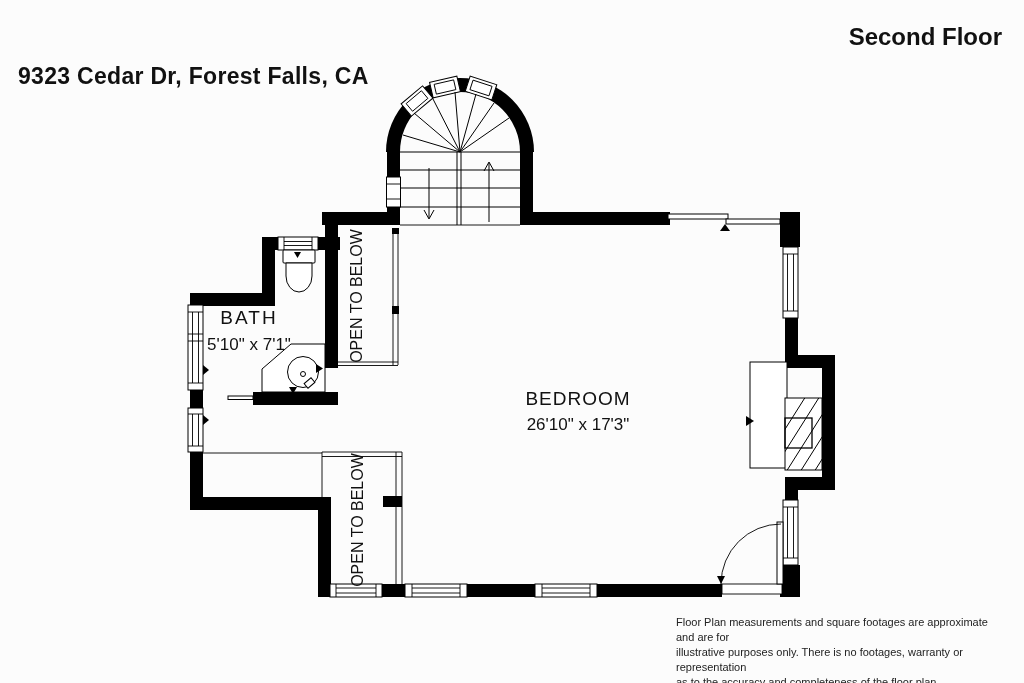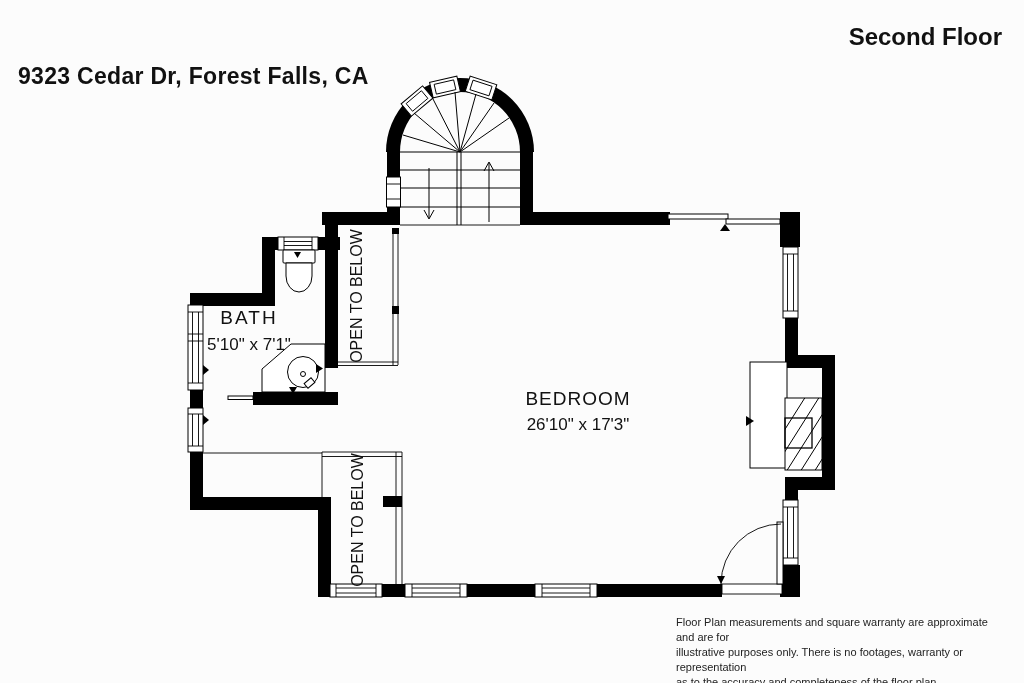--- a/index.html
+++ b/index.html
@@ -275,16 +275,16 @@
   <text x="249" y="350" font-size="17" text-anchor="middle" fill="#111">5'10" x 7'1"</text>
 
   <text x="578" y="405" font-size="19" letter-spacing="1" text-anchor="middle" fill="#111">BEDROOM</text>
   <text x="578" y="430" font-size="17" text-anchor="middle" fill="#111">26'10" x 17'3"</text>
 
   <text x="362" y="296" font-size="16" text-anchor="middle" fill="#111" transform="rotate(-90 362 296)">OPEN TO BELOW</text>
   <text x="363" y="520" font-size="16" text-anchor="middle" fill="#111" transform="rotate(-90 363 520)">OPEN TO BELOW</text>
 </svg>
 
 <div class="disclaimer">
-  <div>Floor Plan measurements and square warranty are approximate and are for</div>
+  <div>Floor Plan measurements and square footages are approximate and are for</div>
   <div>illustrative purposes only. There is no footages, warranty or representation</div>
   <div>as to the accuracy and completeness of the floor plan</div>
 </div>
 
 </body></html>

